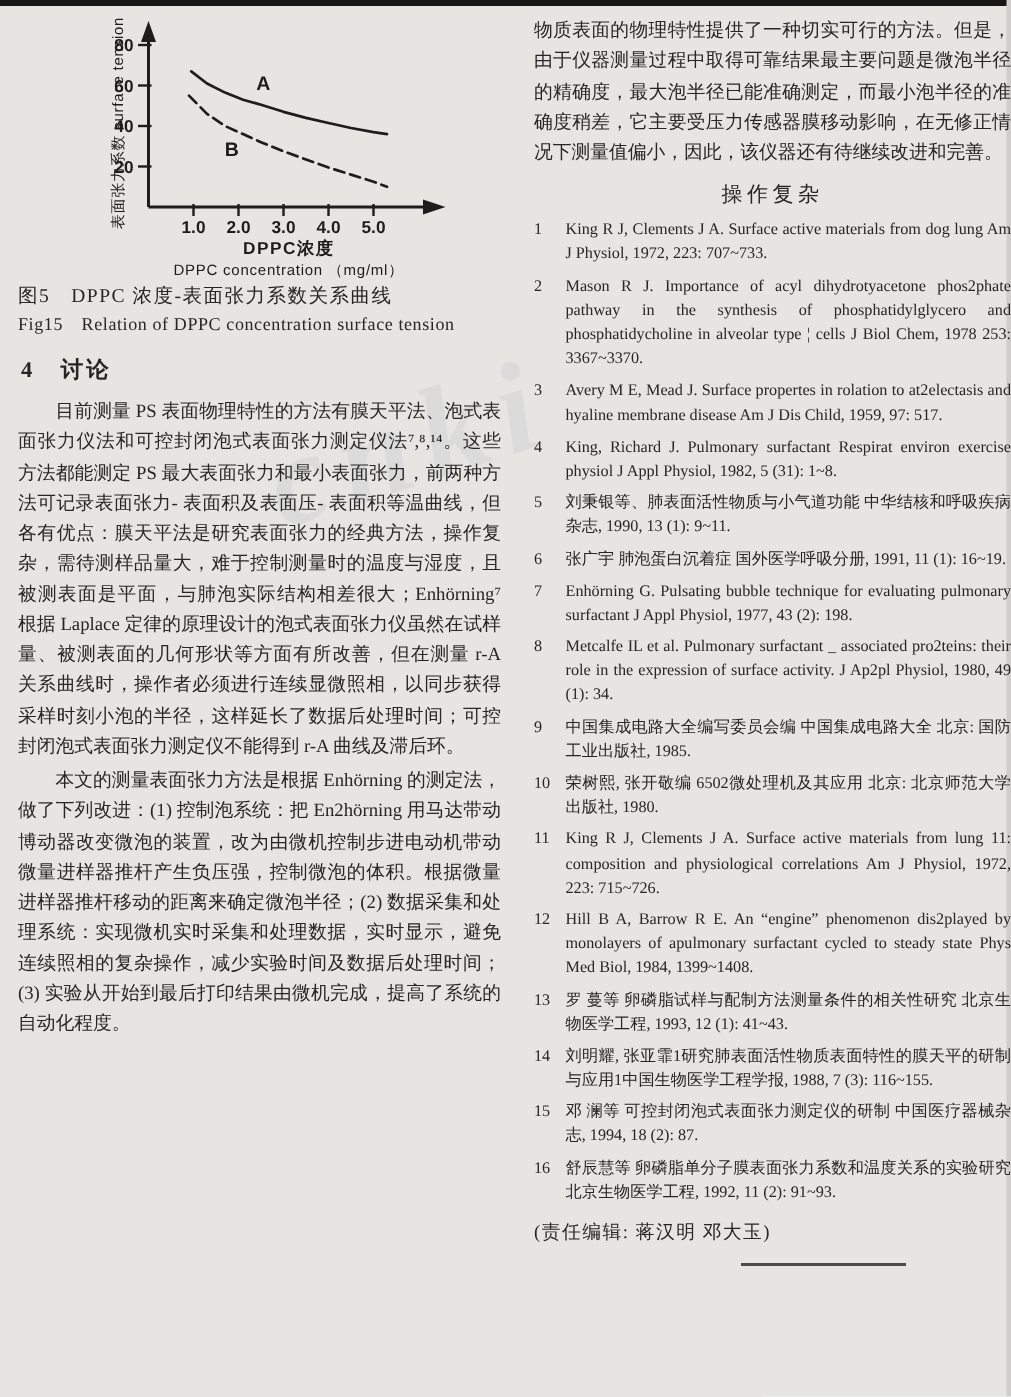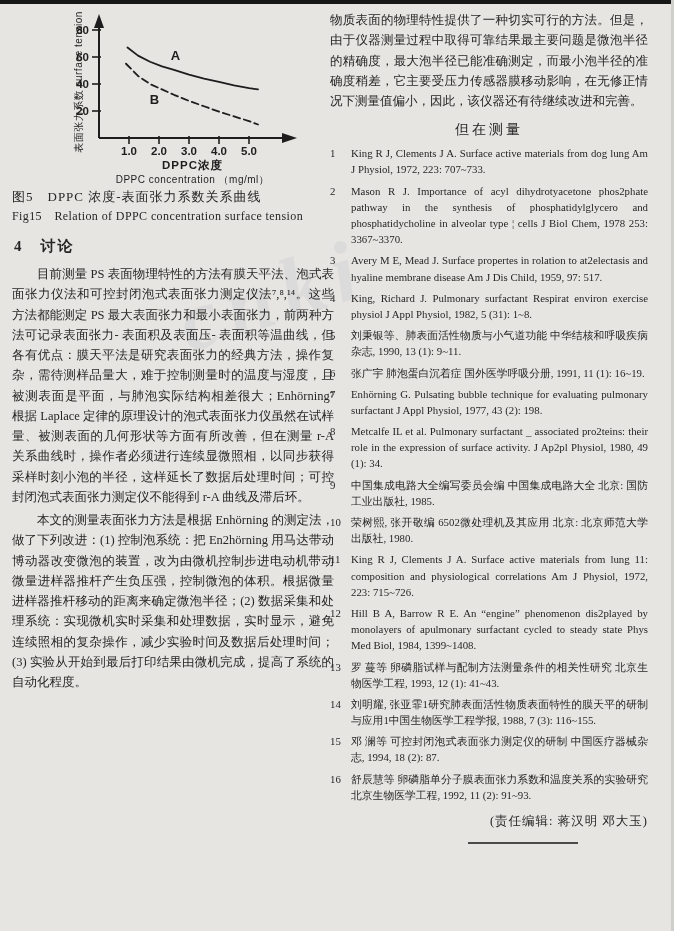--- a/index.html
+++ b/index.html
@@ -13,21 +13,21 @@
   .right-edge{position:absolute;top:0;right:0;width:3px;height:931px;background:#cfcecb;}
   .watermark{
     position:absolute; left:170px; top:210px; width:420px;
     font-size:86px; font-style:italic; font-weight:bold;
     color:rgba(100,105,125,0.07);
     transform:rotate(-18deg); letter-spacing:10px;
     pointer-events:none; user-select:none;
   }
   .col{position:absolute; top:10px;}
   .col-left{left:12px; width:322px;}
-  .col-right{left:330px; width:318px;}
+  .col-right{left:356px; width:318px;}
 
   figure{margin:0 0 4px 0; padding:0;}
   #chart-svg{overflow:visible; display:block; margin-left:2px;}
   #chart-svg text{font-family:"Liberation Sans","DejaVu Sans",sans-serif; fill:#1d1d1d;}
   #chart-svg .tick{font-size:11.5px; font-weight:600;}
   #chart-svg .axis-label{font-size:10px; letter-spacing:0.5px;}
   #chart-svg .axis-label-zh{font-size:11.5px; font-weight:700; letter-spacing:1px;}
   #chart-svg .series-label{font-size:13px; font-weight:600;}
 
   .cap-zh{text-align:left; font-size:13px; margin-top:4px; letter-spacing:1px;}
@@ -46,21 +46,21 @@
     letter-spacing:3px; margin:10px 0 6px 0;
   }
   ol.refs{list-style:none; margin:0; padding:0;}
   li.ref{
     display:flex; gap:7px; font-size:10.8px; line-height:1.5;
     margin-bottom:5px; text-align:justify;
   }
   .ref-num{flex:0 0 14px;}
   .ref-text{flex:1;}
 
-  .editor{text-align:right; font-size:12.5px; margin-top:10px; letter-spacing:1px;}
+  .editor{text-align:left; font-size:12.5px; margin-top:10px; letter-spacing:1px;}
   .end-rule{width:110px; height:2px; background:#4a4a4a; margin:12px 70px 0 auto;}
 </style>
 </head>
 <body>
 
 <div class="page">
   <div class="top-edge"></div>
   <div class="right-edge"></div>
   <div class="watermark">cnki</div>
 
@@ -102,21 +102,21 @@
     </figure>
 
     <h2 class="section">4　讨论</h2>
     <p class="body-par">目前测量 PS 表面物理特性的方法有膜天平法、泡式表面张力仪法和可控封闭泡式表面张力测定仪法⁷,⁸,¹⁴。这些方法都能测定 PS 最大表面张力和最小表面张力，前两种方法可记录表面张力- 表面积及表面压- 表面积等温曲线，但各有优点：膜天平法是研究表面张力的经典方法，操作复杂，需待测样品量大，难于控制测量时的温度与湿度，且被测表面是平面，与肺泡实际结构相差很大；Enhörning⁷ 根据 Laplace 定律的原理设计的泡式表面张力仪虽然在试样量、被测表面的几何形状等方面有所改善，但在测量 r-A 关系曲线时，操作者必须进行连续显微照相，以同步获得采样时刻小泡的半径，这样延长了数据后处理时间；可控封闭泡式表面张力测定仪不能得到 r-A 曲线及滞后环。</p>
     <p class="body-par">本文的测量表面张力方法是根据 Enhörning 的测定法，做了下列改进：(1) 控制泡系统：把 En2hörning 用马达带动博动器改变微泡的装置，改为由微机控制步进电动机带动微量进样器推杆产生负压强，控制微泡的体积。根据微量进样器推杆移动的距离来确定微泡半径；(2) 数据采集和处理系统：实现微机实时采集和处理数据，实时显示，避免连续照相的复杂操作，减少实验时间及数据后处理时间；(3) 实验从开始到最后打印结果由微机完成，提高了系统的自动化程度。</p>
   </div>
 
   <div class="col col-right">
     <p class="body-par no-indent">物质表面的物理特性提供了一种切实可行的方法。但是，由于仪器测量过程中取得可靠结果最主要问题是微泡半径的精确度，最大泡半径已能准确测定，而最小泡半径的准确度稍差，它主要受压力传感器膜移动影响，在无修正情况下测量值偏小，因此，该仪器还有待继续改进和完善。</p>
 
-    <h3 class="refs-heading">但在测量</h3>
+    <h3 class="refs-heading">操作复杂</h3>
 
     <ol class="refs">
       <li class="ref">
           <span class="ref-num">1</span>
           <span class="ref-text">King R J, Clements J A.  Surface active materials from dog lung  Am J Physiol, 1972, 223: 707~733.</span>
         </li>
       <li class="ref">
           <span class="ref-num">2</span>
           <span class="ref-text">Mason R J.  Importance of acyl dihydrotyacetone phos2phate pathway in the synthesis of phosphatidylglycero and phosphatidycholine in alveolar type ¦ cells  J Biol Chem, 1978 253: 3367~3370.</span>
         </li>

